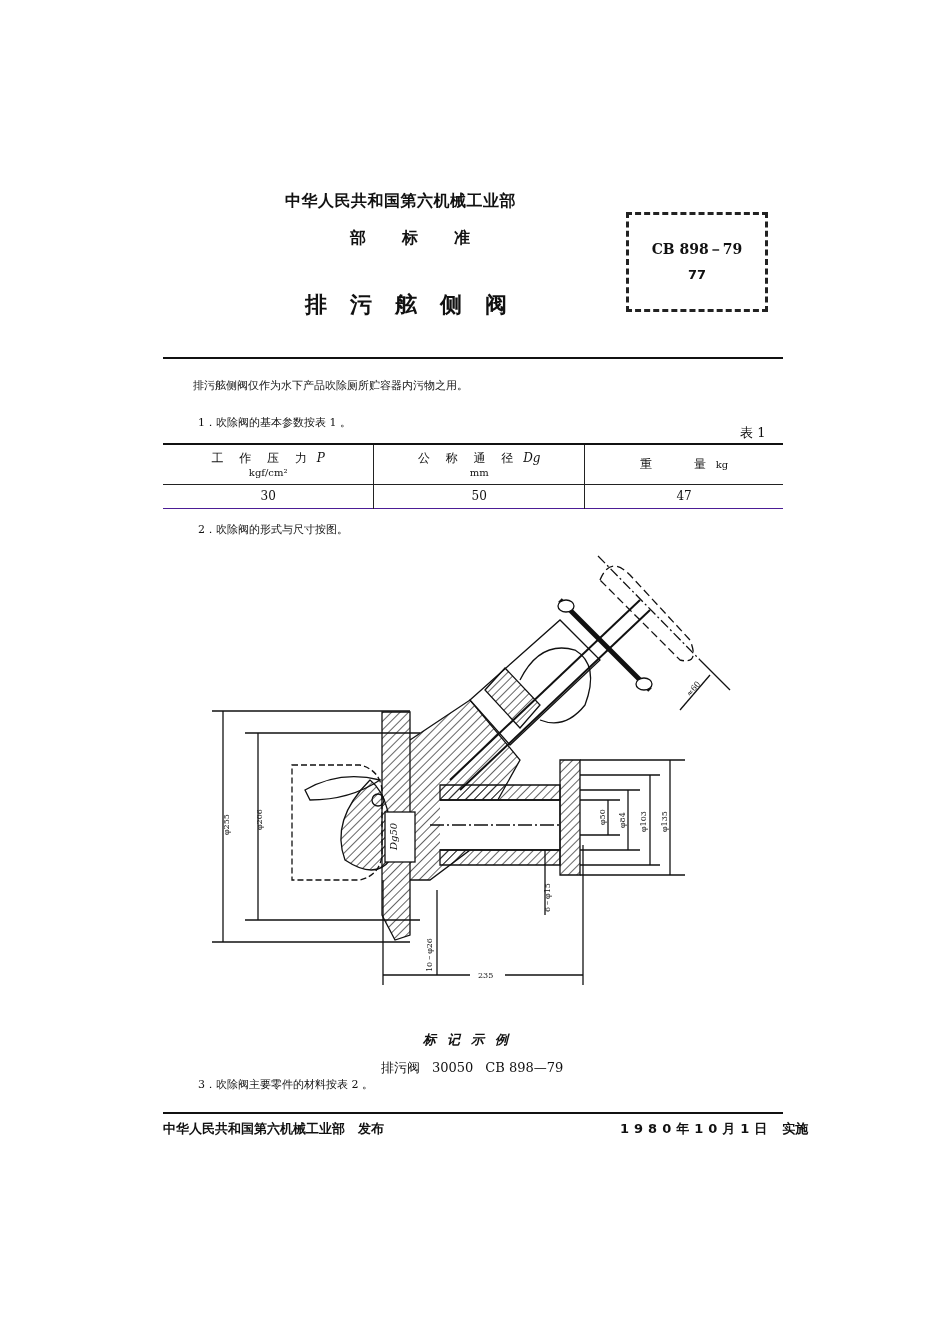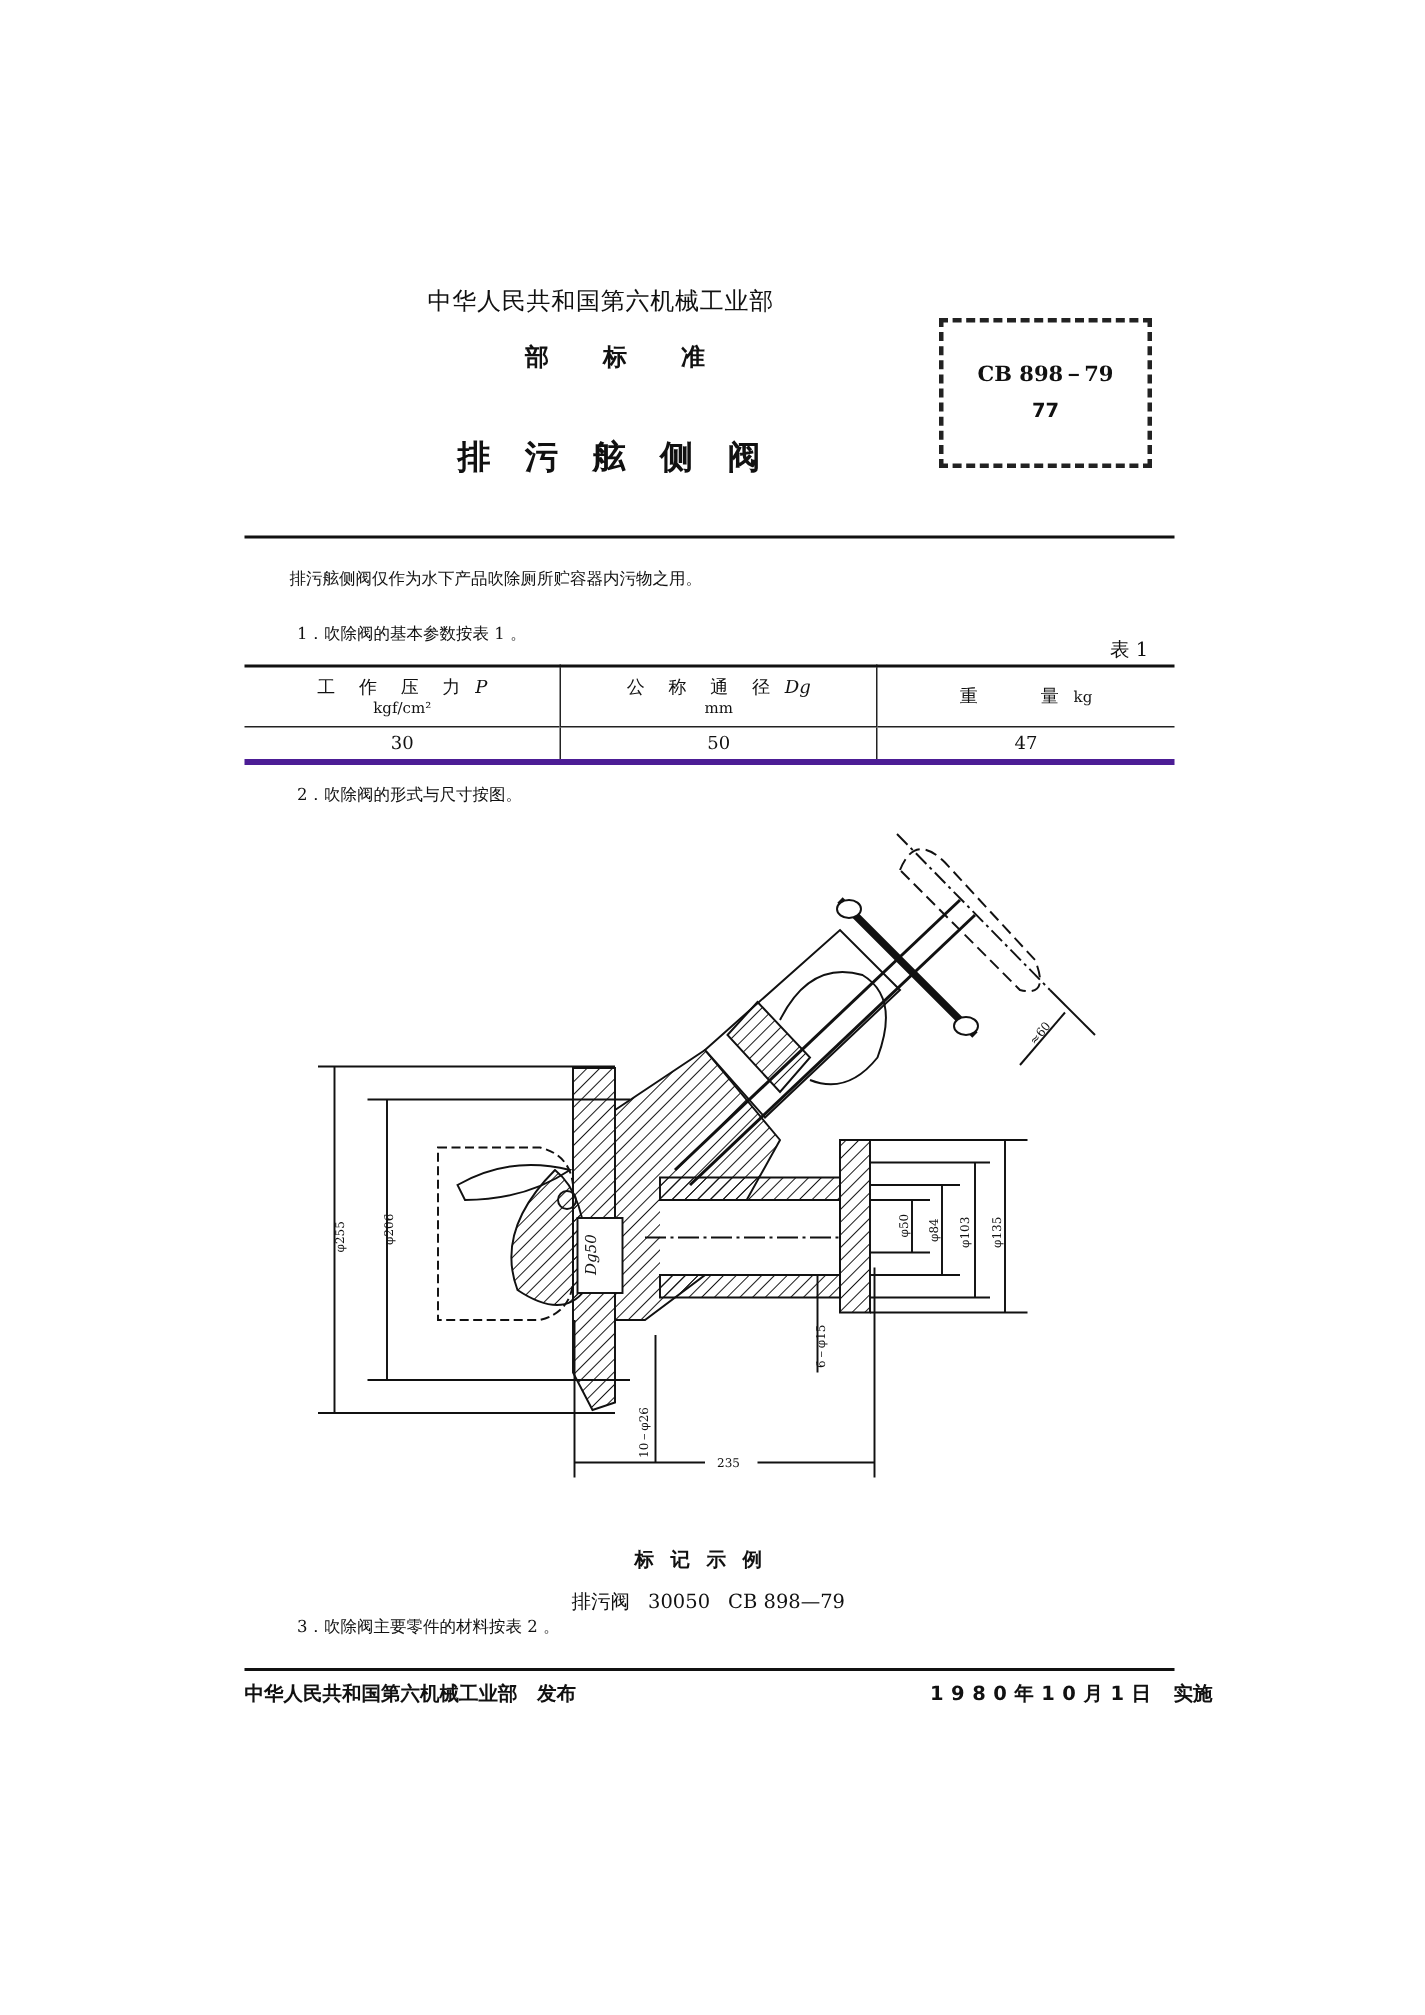--- a/index.html
+++ b/index.html
@@ -1,19 +1,19 @@
 <!DOCTYPE html>
 <html><head>
 <meta charset="utf-8">
 <style>
   html, body { margin: 0; padding: 0; background: #ffffff; }
   body { width: 950px; height: 1343px; position: relative; overflow: hidden;
          font-family: "DejaVu Serif", "Liberation Serif", serif; color: #111; }
   .abs { position: absolute; }
-  .ministry { left: 285px; top: 191px; font-family: "DejaVu Sans", sans-serif; font-weight: normal;
+  .ministry { left: 285px; top: 191px; font-family: "DejaVu Sans", sans-serif; font-weight: bold;
               font-size: 16px; letter-spacing: 0.5px; }
   .std-type { left: 350px; top: 228px; font-family: "DejaVu Sans", sans-serif; font-weight: bold;
               font-size: 16px; word-spacing: 0; text-align: center; }
   .std-type span { display: inline-block; margin-right: 36px; }
   .doc-title { left: 305px; top: 290px; font-family: "DejaVu Sans", sans-serif; font-weight: bold;
                font-size: 22px; }
   .doc-title span { display: inline-block; margin-right: 23px; }
   .code-box { left: 626px; top: 212px; width: 142px; height: 100px;
               border: 3px dashed #222; box-sizing: border-box; text-align: center; }
   .code-box .c1 { margin-top: 26px; font-weight: bold; font-size: 14px; font-family: "DejaVu Serif", serif; }
@@ -22,27 +22,27 @@
   .rule-top { left: 163px; top: 357px; width: 620px; }
   .para { font-size: 11px; }
   .p-intro { left: 193px; top: 378px; }
   .p-1 { left: 198px; top: 399px; margin-top: 16px; }
   .table-cap { left: 740px; top: 424px; font-size: 13px; }
   table.params { position: absolute; left: 163px; top: 443px; width: 620px; border-collapse: collapse;
                  font-size: 12px; }
   table.params th, table.params td { border-left: 1px solid #222; text-align: center; font-weight: normal; }
   table.params th:first-child, table.params td:first-child { border-left: none; }
   table.params thead tr { border-top: 2px solid #111; border-bottom: 1px solid #222; height: 40px; }
-  table.params tbody tr { border-bottom: 4px solid #4c1d95; height: 24px; }
+  table.params tbody tr { border-bottom: 1px solid #4c1d95; height: 24px; }
   .hdr-main { letter-spacing: 6px; }
   .hdr-sub { font-size: 10px; }
   .ital { font-style: italic; }
   .p-2 { left: 198px; top: 522px; }
   .drawing { left: 200px; top: 550px; width: 560px; height: 440px; }
-  .mark-title { left: 423px; top: 1031px; font-family: "DejaVu Sans", sans-serif; font-weight: bold; font-size: 13px; }
+  .mark-title { left: 423px; top: 1031px; font-family: "DejaVu Sans", sans-serif; font-weight: bold; font-size: 13px; font-style: italic; }
   .mark-title span { display: inline-block; margin-right: 11px; }
   .mark-example { left: 381px; top: 1059px; font-size: 13px; }
   .mark-example span { margin-right: 12px; }
   .p-3 { left: 198px; top: 1077px; }
   .rule-bottom { left: 163px; top: 1112px; width: 620px; }
   .footer-left { left: 163px; top: 1120px; font-family: Liberation Serif, serif; font-weight: bold; font-size: 13px; }
   .footer-right { left: 620px; top: 1120px; font-family: "DejaVu Sans", sans-serif; font-weight: bold; font-size: 13px; }
   .footer-right .date { letter-spacing: 5px; margin-right: 10px; }
 </style>
 </head>

